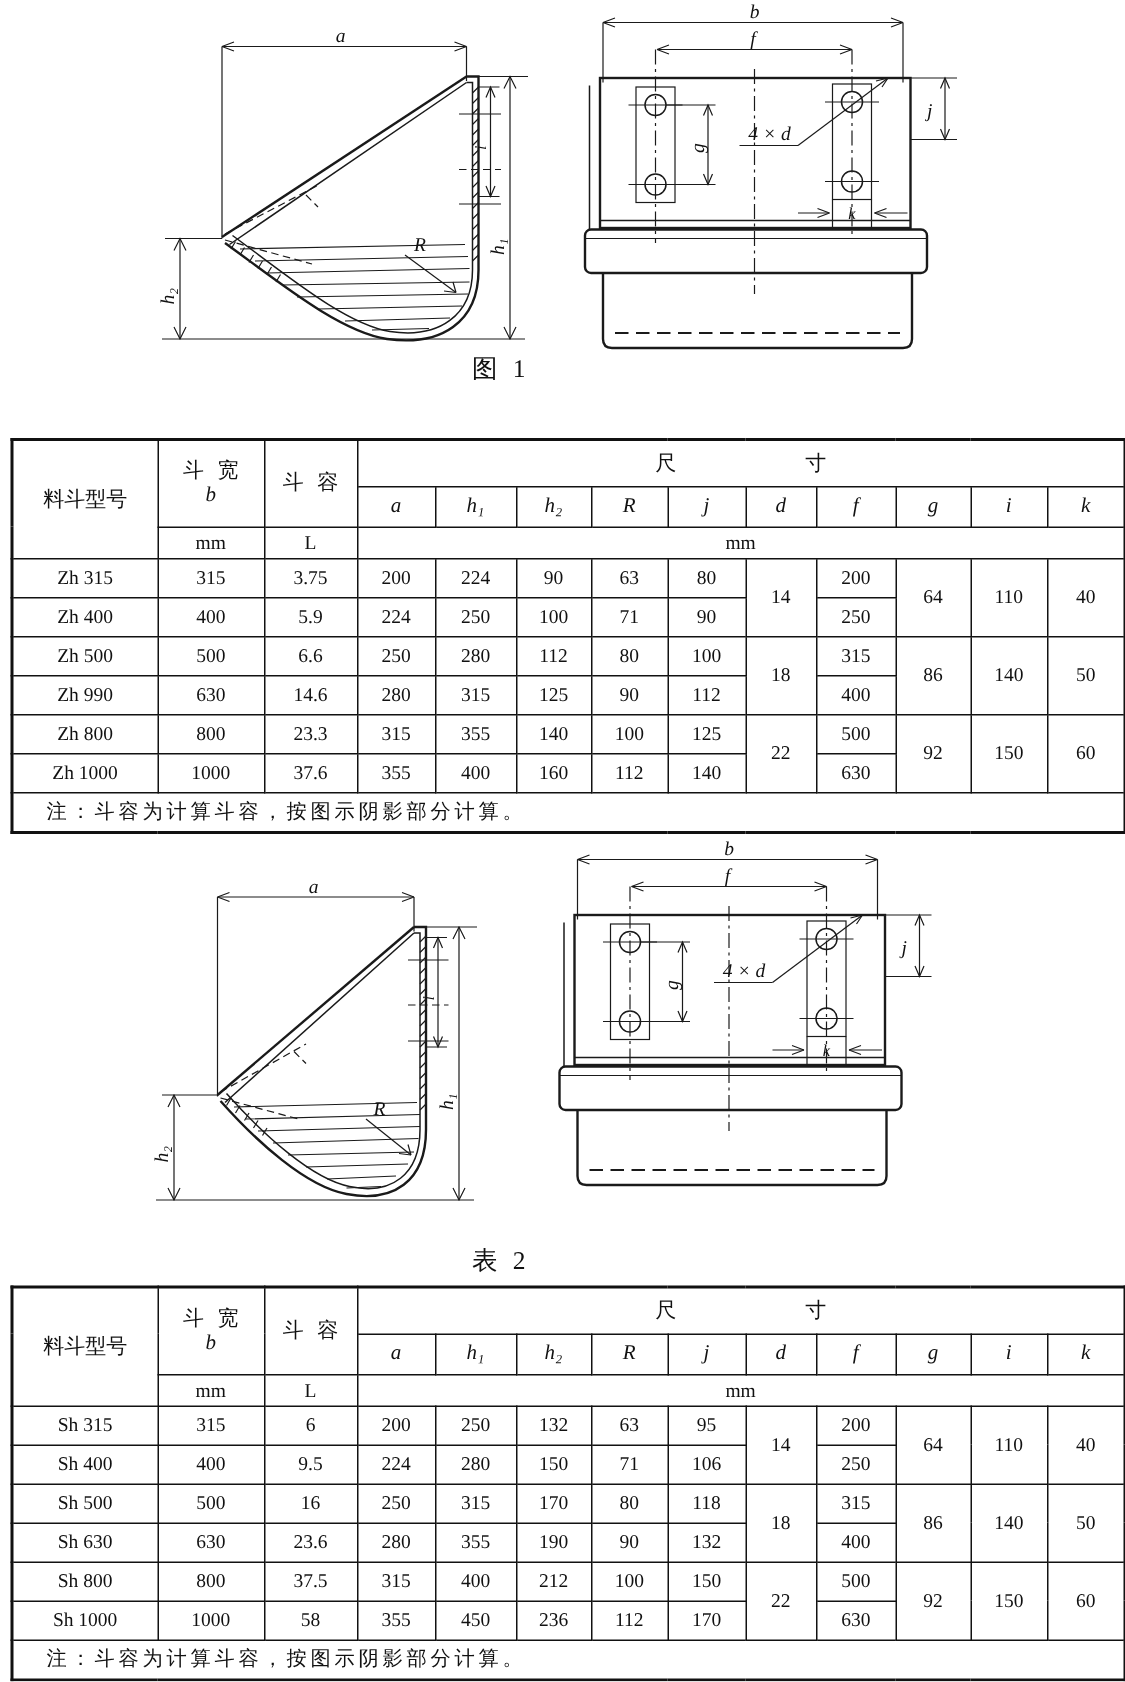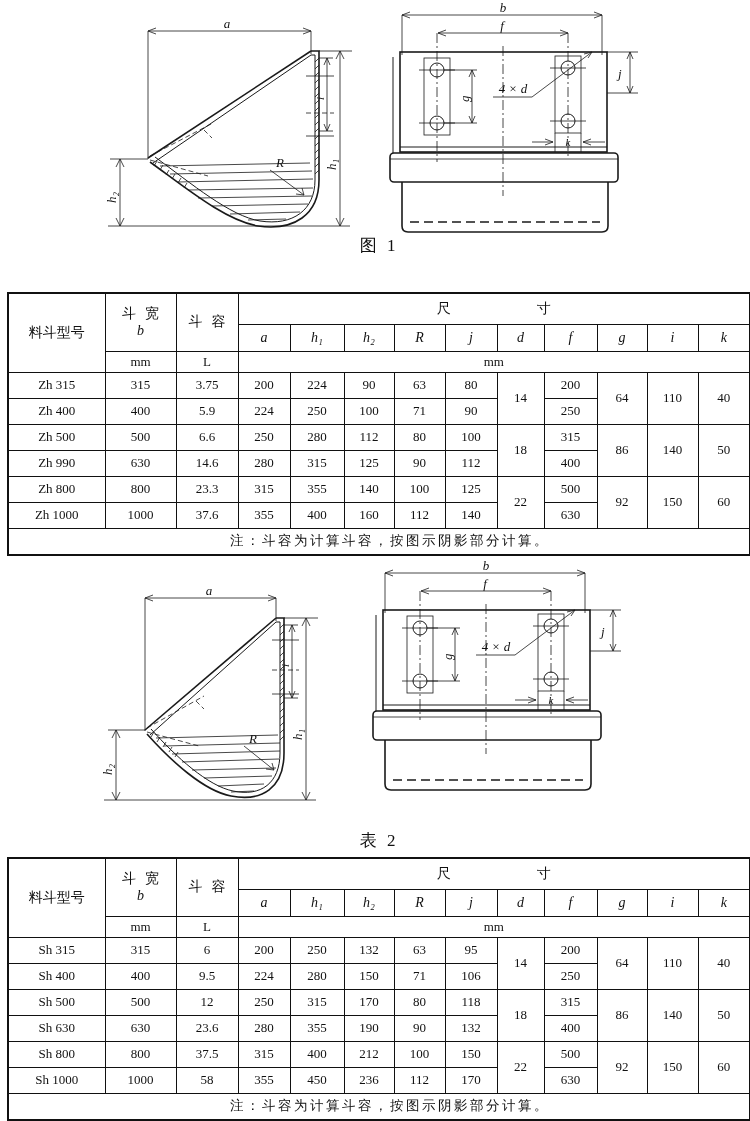--- a/index.html
+++ b/index.html
@@ -9,32 +9,32 @@
   .fig{position:absolute;}
   .fig line,.fig path,.fig rect,.fig circle{stroke:#1a1a1a;fill:none;stroke-width:1;}
   .fig .bold{stroke-width:1.6;}
   .fig .thin{stroke-width:0.8;}
   .fig .dash{stroke-dasharray:5 3;}
   .fig .cdash{stroke-dasharray:10 3 2 3;stroke-width:0.8;}
   .fig .bdash{stroke-dasharray:9 5;stroke-width:1.3;}
   .fig text{fill:#111;}
   .dim{font:italic 13px "Liberation Serif","DejaVu Serif",serif;}
   .dimsm{font:italic 11px "Liberation Serif","DejaVu Serif",serif;}
-  .cap{position:absolute;left:0;width:668px;text-align:center;font-size:17px;letter-spacing:3px;padding-left:45px;}
+  .cap{position:absolute;left:0;width:668px;text-align:center;font-size:17px;letter-spacing:3px;}
   table{position:absolute;left:7px;width:736px;border-collapse:collapse;table-layout:fixed;
         border:2px solid #111;background:#fff;}
   th,td{border:1px solid #111;text-align:center;vertical-align:middle;
         font-weight:normal;font-size:13px;padding:0;overflow:hidden;}
   .zh{font-size:14px;}
   .dims-h{letter-spacing:86px;text-indent:86px;}
   .sp2{letter-spacing:9px;text-indent:9px;}
   .sym{font-style:italic;font-size:14px;font-family:"Liberation Serif","DejaVu Serif",serif;}
   tr.h1r{height:31px;} tr.h2r{height:27px;} tr.h3r{height:21px;margin-top:40px;}
   tr.dr{height:26px;} tr.noter{height:27px;}
-  td.notec{text-align:center;padding-left:22px;font-size:13.5px;letter-spacing:2.5px;}
+  td.notec{text-align:left;padding-left:22px;font-size:13.5px;letter-spacing:2.5px;}
 </style>
 </head>
 <body>
 
 <div class="page">
 
   <svg class="fig" style="left:100px;top:18px" width="270" height="245" viewBox="0 0 270 245">
     <g>
       <line x1="48" y1="13" x2="211" y2="13" class="thin"></line>
       <path d="M48,13 l8,3 M48,13 l8,-3 M211,13 l-8,3 M211,13 l-8,-3" class="thin"></path>
@@ -476,21 +476,21 @@
       <td>224</td>
       <td>280</td>
       <td>150</td>
       <td>71</td>
       <td>106</td>
       <td>250</td>
     </tr>
     <tr class="dr">
       <td>Sh 500</td>
       <td>500</td>
-      <td>12</td>
+      <td>16</td>
       <td>250</td>
       <td>315</td>
       <td>170</td>
       <td>80</td>
       <td>118</td>
       <td rowspan="2">18</td>
       <td>315</td>
       <td rowspan="2">86</td>
       <td rowspan="2">140</td>
       <td rowspan="2">50</td>

